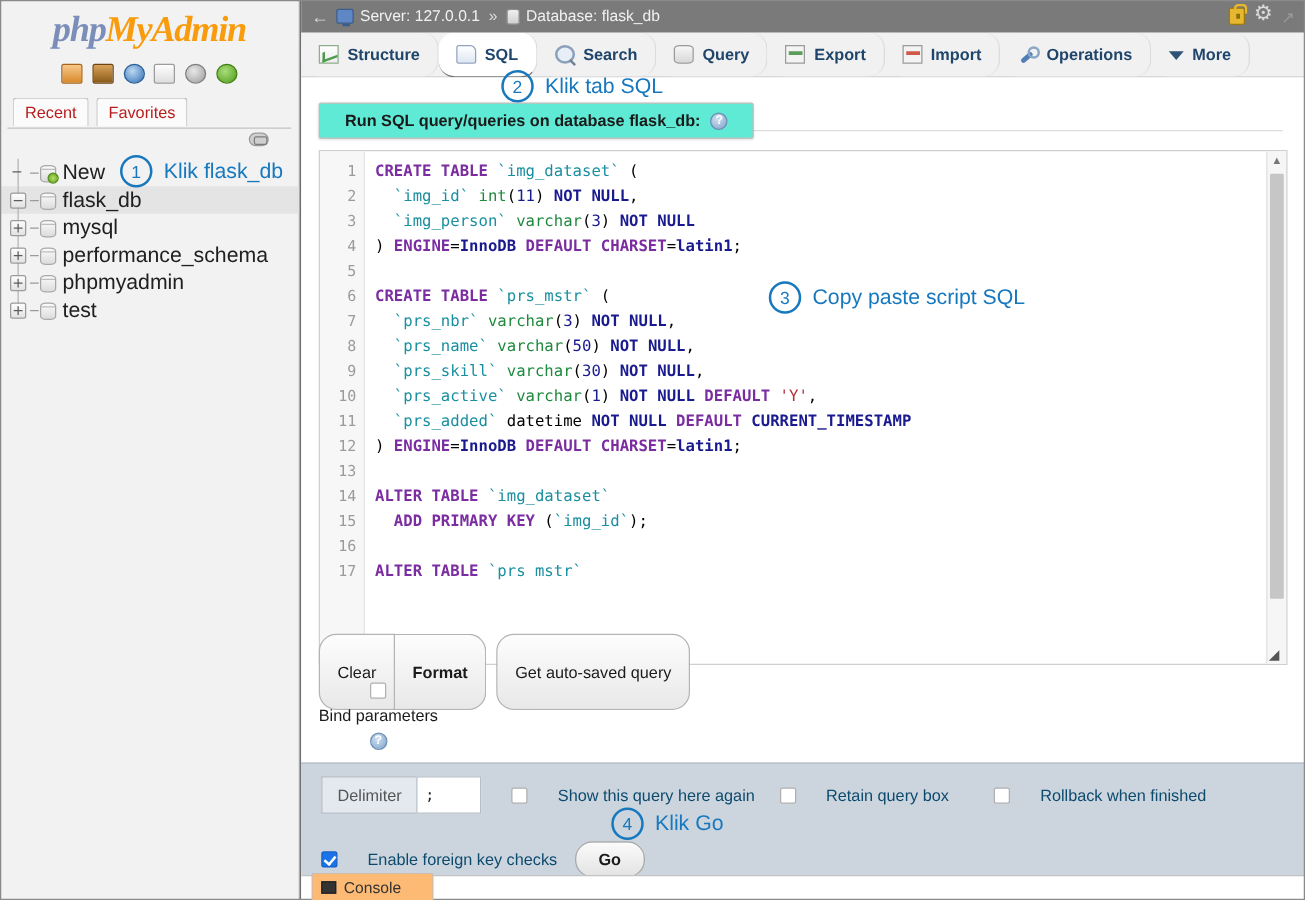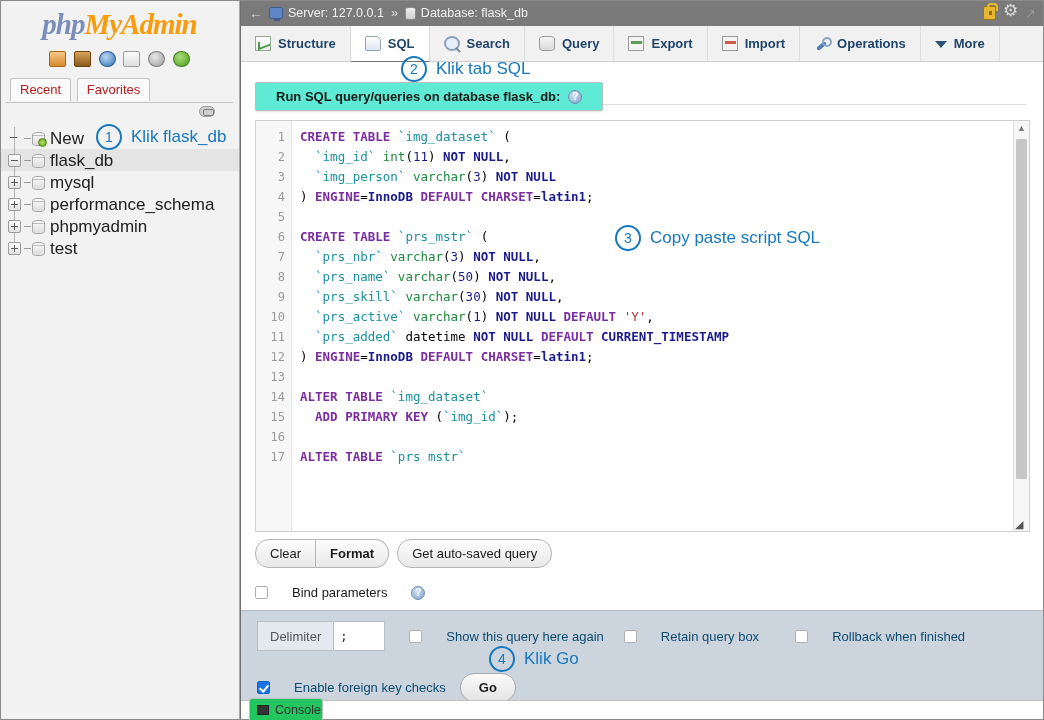--- a/index.html
+++ b/index.html
@@ -106,21 +106,21 @@
   .gearico { width:15px; height:15px; position:relative; }
   .gearico:before{ content:"\2699"; position:absolute; left:0; top:-4px; font-size:17px;
              color:#d9d9d9; line-height:17px; }
   .collapseico { color:#9a9a9a; font-size:13px; }
 
   
   #navtabs { height:36px; background:#f1f1f1; border-bottom:1px solid #cfcfcf;
              display:flex; align-items:stretch; font-size:13px; }
   .ntab { display:flex; align-items:center; gap:7px; padding:0 14px;
           border-right:1px solid #dcdcdc; color:#20456b; font-weight:bold;
-          background:#f1f1f1; cursor:default; }
+          background:#f1f1f1; cursor:default;border-radius:13px; }
   .ntab.active { background:#fff; border-bottom:1px solid #737373; margin-bottom:-1px; }
   .ntab .ic { width:16px; height:15px; display:inline-block; position:relative; }
   .ic-structure { background:linear-gradient(#fff,#ededed); border:1px solid #8fae8f; }
   .ic-structure:after{ content:""; position:absolute; left:2px; bottom:2px; width:10px;
            height:6px; border-left:2px solid #4d9a4d; border-bottom:2px solid #4d9a4d;
            transform:skewY(-20deg); }
   .ic-sql { background:linear-gradient(#ffffff,#dde6f2); border:1px solid #8fa3bd;
             border-radius:2px 5px 2px 2px; }
   .ic-search{ width:14px;height:14px;border:2px solid #8aa0bb;border-radius:50%;
             background:#e7eef7; }
@@ -181,27 +181,27 @@
   .vscroll { width:16px; background:#f6f6f6; border-left:1px solid #e0e0e0;
              position:relative; }
   .vs-up { height:14px; text-align:center; font-size:9px; color:#777; line-height:14px; }
   .vs-thumb { position:absolute; left:2px; right:2px; top:18px; bottom:52px;
               background:#c6c6c6; border-radius:1px; }
   .resize { position:absolute; right:2px; bottom:1px; width:12px; height:12px;
             color:#555; font-size:11px; line-height:12px; }
 
   .btnrow { position:absolute; left:14px; bottom:42px; display:flex; }
   .gbtn { background:linear-gradient(#fdfdfd,#e8e8e8); border:1px solid #b4b4b4;
-          padding:6px 14px; font-size:13px; color:#1a1a1a; }
+          padding:22px 14px; font-size:13px; color:#1a1a1a; }
   .gbtn.first { border-radius:14px 0 0 14px; }
   .gbtn.mid   { border-left:none; border-radius:0 14px 14px 0;font-weight:bold; }
   .gbtn.solo  { border-radius:14px; margin-left:8px; }
 
   .bindrow { position:absolute; left:14px; bottom:10px; display:flex; align-items:center;
-             gap:24px; font-size:13px; color:#1a1a1a; }
+             gap:6px; font-size:13px; color:#1a1a1a;flex-direction:column; }
   .cbox { width:13px; height:13px; border:1px solid #b0b0b0; background:#fff;
           border-radius:2px; display:inline-block; }
   .cbox.on { background:#1a73e8; border-color:#1461c7; position:relative; }
   .cbox.on:after{ content:""; position:absolute; left:3px; top:1px; width:4px; height:7px;
           border:solid #fff; border-width:0 2px 2px 0; transform:rotate(40deg); }
 
   
   #bottombar { position:absolute; left:0; right:0; bottom:0; height:110px;
                background:#ccd5de; border-top:1px solid #b3bcc6; }
   .bb-row1 { position:absolute; left:16px; top:10px; right:10px; display:flex;
@@ -210,22 +210,22 @@
                  padding:6px 12px; color:#555; height:30px; line-height:17px; }
   .delim-input { width:52px; height:30px; border:1px solid #b7bec6; background:#fff;
                  font-family:"DejaVu Sans Mono", monospace; font-size:12px;
                  padding:0 6px; color:#222; }
   .cbwrap { display:flex; align-items:center; gap:24px; color:#0c4a6e; }
   .bb-row2 { position:absolute; left:16px; top:62px; display:flex; align-items:center; gap:14px;
              font-size:13px; }
   .gobtn { background:linear-gradient(#fbfbfb,#e3e3e3); border:1px solid #a9a9a9;
            border-radius:14px; padding:6px 18px; font-weight:bold; font-size:13px;
            color:#1a1a1a; }
-  #console { position:absolute; left:8px; bottom:0; height:22px; width:74px;
-             background:#22c55e; border:1px solid #bdbdbd; border-bottom:none;
+  #console { position:absolute; left:8px; bottom:0; height:22px; width:98px;
+             background:#fdba74; border:1px solid #bdbdbd; border-bottom:none;
              border-radius:3px 3px 0 0; display:flex; align-items:center; gap:6px;
              padding-left:7px; font-size:12.5px; color:#333; z-index:4; }
   .consoleico { width:12px; height:10px; background:#333; border:1px solid #222; }
   #consolebar { position:absolute; left:0; right:0; bottom:0; height:20px; background:#fff;
                 border-top:1px solid #c3c3c3; }
 
   
   .callout { position:absolute; display:flex; align-items:center; gap:9px; z-index:30;
              color:#1778be; font-size:17px; white-space:nowrap; }
   .circ { width:26px; height:26px; border:2px solid #1778be; border-radius:50%;

